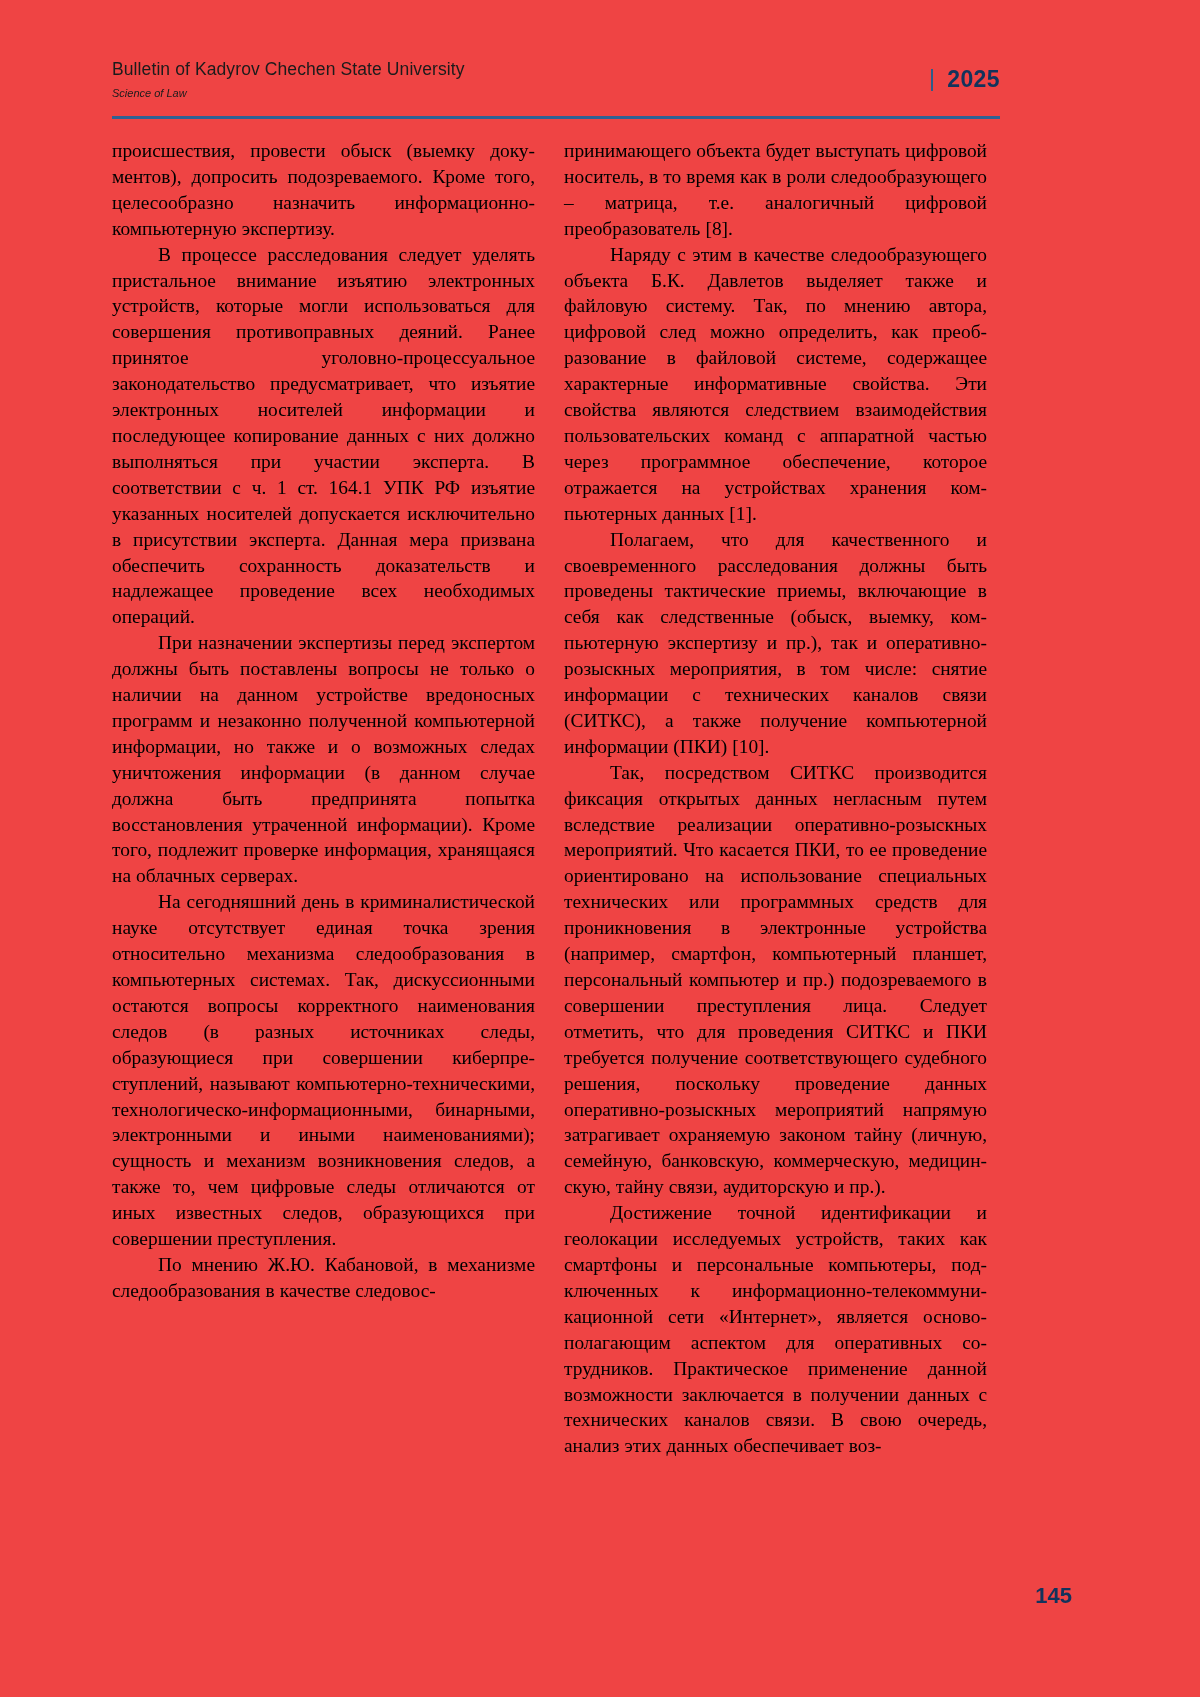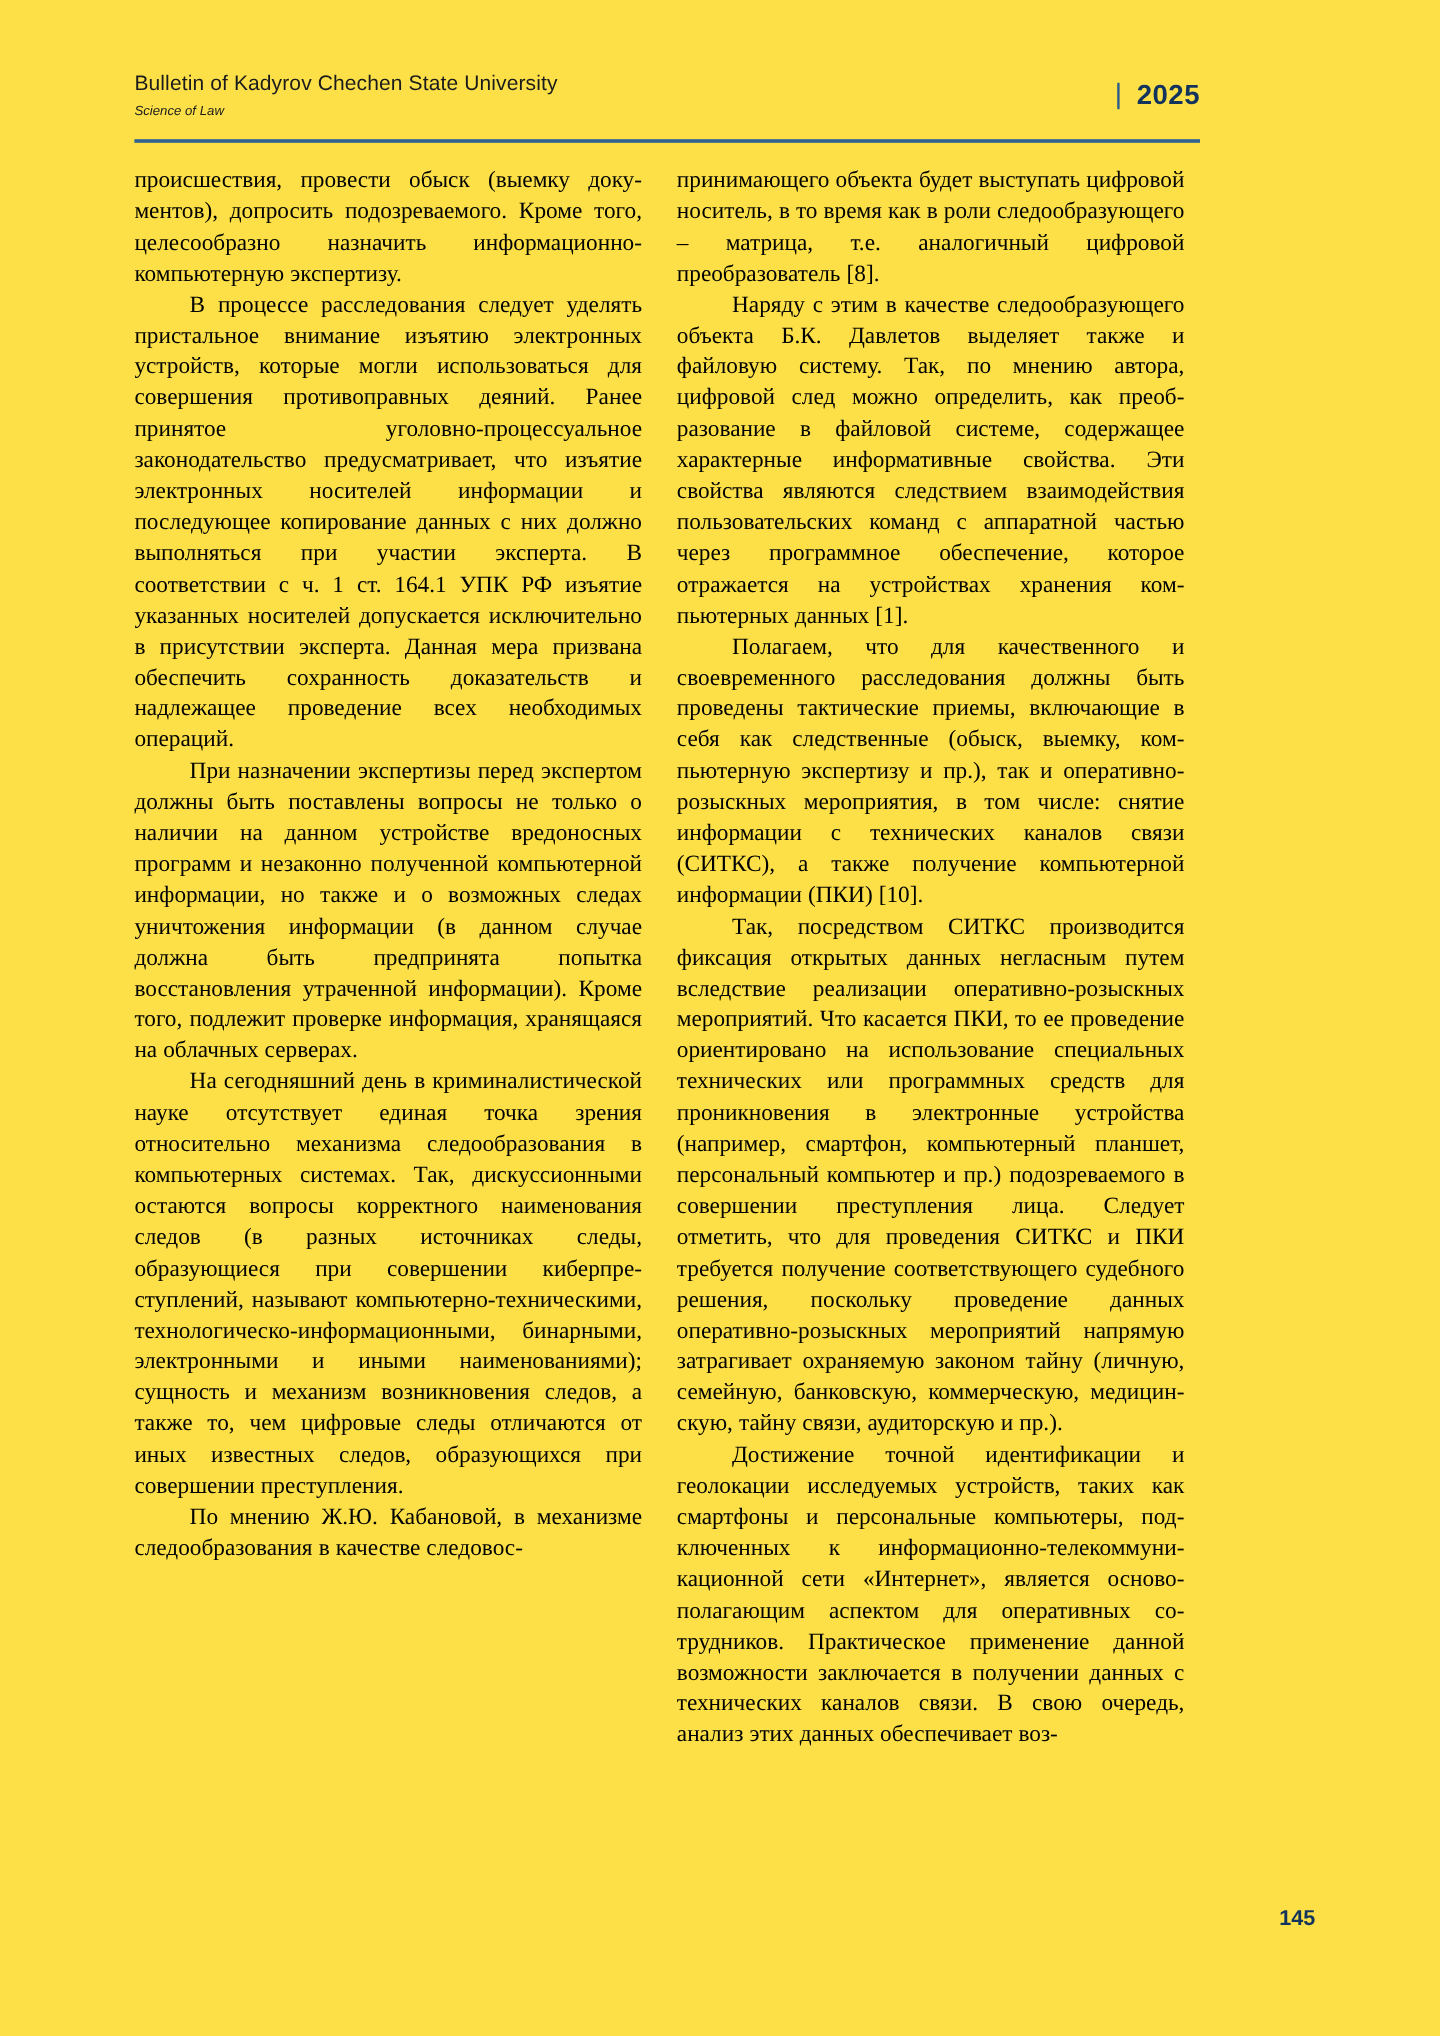--- a/index.html
+++ b/index.html
@@ -4,21 +4,21 @@
 <style>
   html, body {
     margin: 0;
     padding: 0;
     background: #ffffff;
   }
   .page {
     position: relative;
     width: 1200px;
     height: 1697px;
-    background: #fde047;
+    background: #ef4444;
     font-family: "Liberation Serif", serif;
     color: #000000;
     box-sizing: border-box;
   }
 
   
   .header {
     position: absolute;
     left: 112px;
     top: 58px;
@@ -95,25 +95,25 @@
     hyphens: manual;
     word-spacing: 0.2px;
   }
   p.para.first {
     text-indent: 0;
   }
 
   
   .footer-page-number {
     position: absolute;
-    right: 104px;
+    right: 128px;
     bottom: 88px;
     font-family: "Liberation Sans", sans-serif;
     font-weight: bold;
-    font-size: 18px;
+    font-size: 22px;
     color: #12335c;
   }
 </style>
 </head>
 <body>
 
 <div class="page">
 
   <div class="header">
     <div class="header-left">

